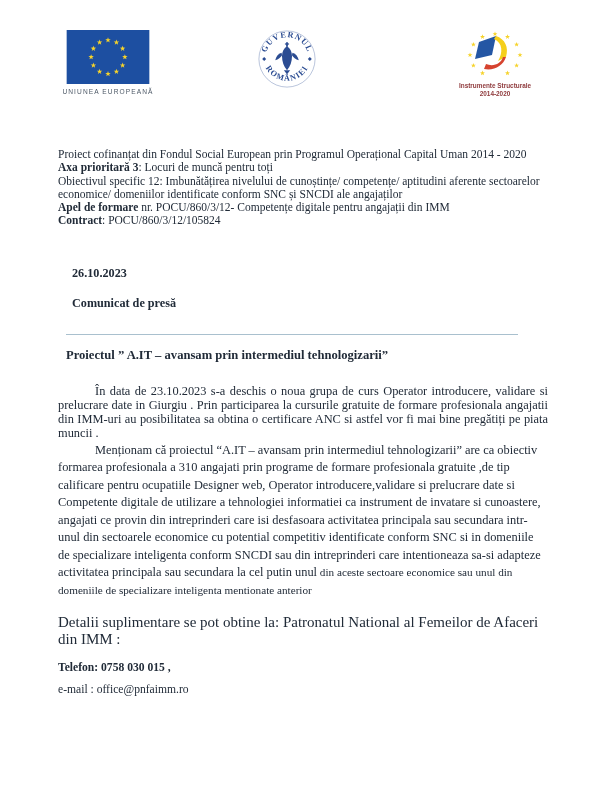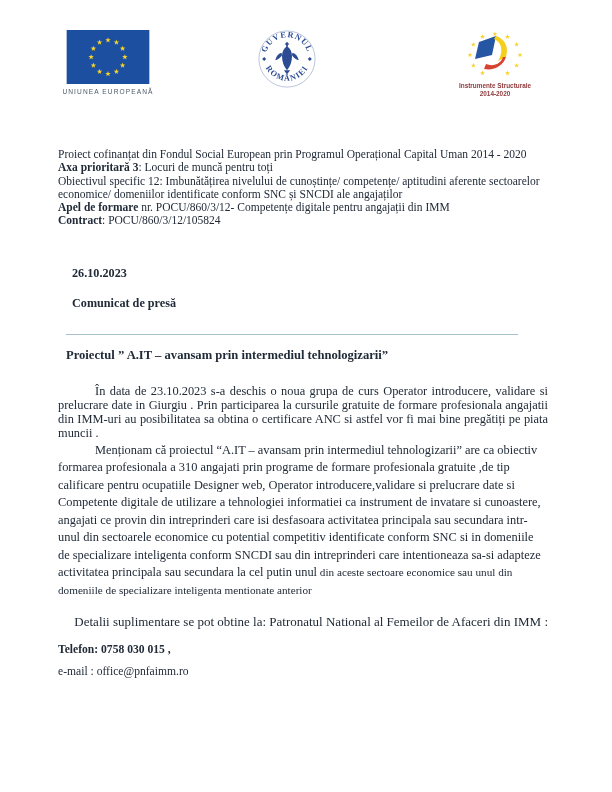--- a/index.html
+++ b/index.html
@@ -40,21 +40,21 @@
   .project-title { margin:13px 0 0 8px; font-size:12.6px; font-weight:bold; }
   .par1 {
     margin:21px 0 0 0; font-size:12.4px; line-height:14px;
     text-align:justify; text-indent:37px;
   }
   .par2 {
     margin:2px 0 0 0; font-size:12.4px; line-height:17.5px;
     text-align:left; text-indent:37px;
   }
   .small-run { font-size:11.2px; }
-  .details-line { margin:15px 0 0 0; font-size:13px;text-align:right; }
+  .details-line { margin:15px 0 0 0; font-size:15px; }
   .phone-line   { margin:13px 0 0 0; font-size:11.6px;font-weight:bold; }
   .email-line   { margin:9px 0 0 0;  font-size:11.6px; }
 </style>
 </head>
 <body>
 
 <div class="page">
 
   <div class="logos-row">
 

